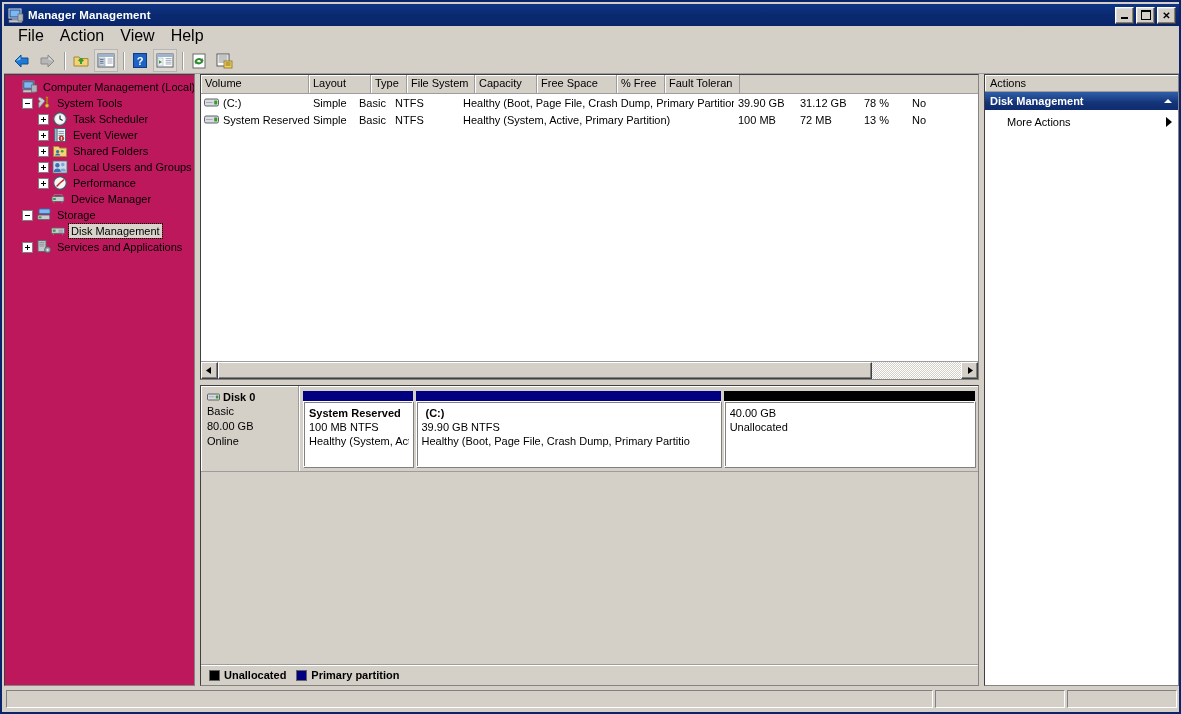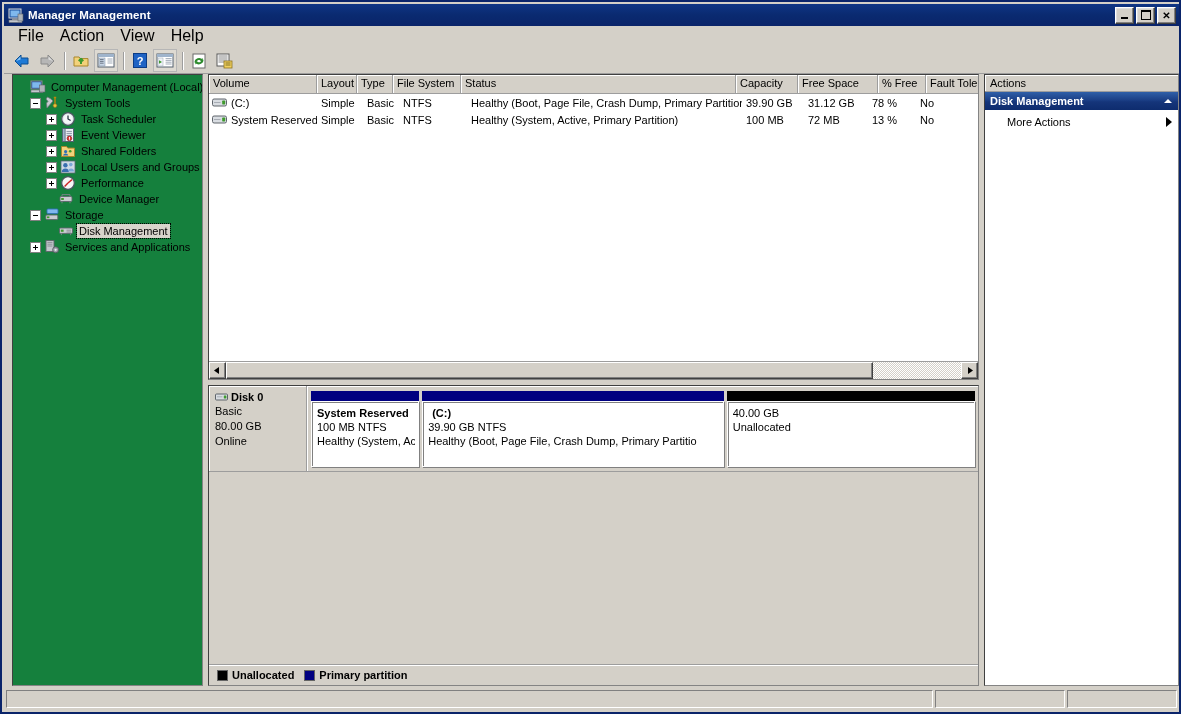--- a/index.html
+++ b/index.html
@@ -91,27 +91,26 @@
   .content {
     position: absolute; left: 2px; top: 72px;
     width: 1175px; height: 612px;
     display: flex;
     box-sizing: border-box;
   }
 
   
   .tree-panel {
     width: 191px; flex: none;
-    background: #15803d;
+    background: #be185d;
     border: 1px solid #848484;
     border-top-color: #404040; border-left-color: #404040;
     box-sizing: border-box;
     overflow: hidden;
     margin-right: 5px;
-    margin-left: 8px;
   }
   .tree { padding: 4px 0 0 3px; }
   .tnode {
     display: flex; align-items: center; height: 16px;
     white-space: nowrap; cursor: default;
   }
   .tbox {
     width: 9px; height: 9px; flex: none;
     border: 1px solid #808080; background: #fff;
     position: relative; margin-right: 3px;
@@ -543,24 +542,23 @@
         </div>
 
       </div>
     </div>
 
     <div class="center-panel">
 
       <div class="vol-list">
         <div class="vol-header">
           <div class="vh" style="width:108px">Volume</div>
-          <div class="vh" style="width:40px">Layout</div>
+          <div class="vh" style="width:62px">Layout</div>
           <div class="vh" style="width:36px">Type</div>
           <div class="vh" style="width:68px">File System</div>
-          <div class="vh" style="width:275px">Status</div>
           <div class="vh" style="width:62px">Capacity</div>
           <div class="vh" style="width:80px">Free Space</div>
           <div class="vh" style="width:48px">% Free</div>
           <div class="vh" style="width:75px">Fault Toleran</div>
         </div>
         <div class="vol-body">
 
           <div class="vrow">
             <div class="vc first" style="width:108px">
               <span class="drive-ico">

